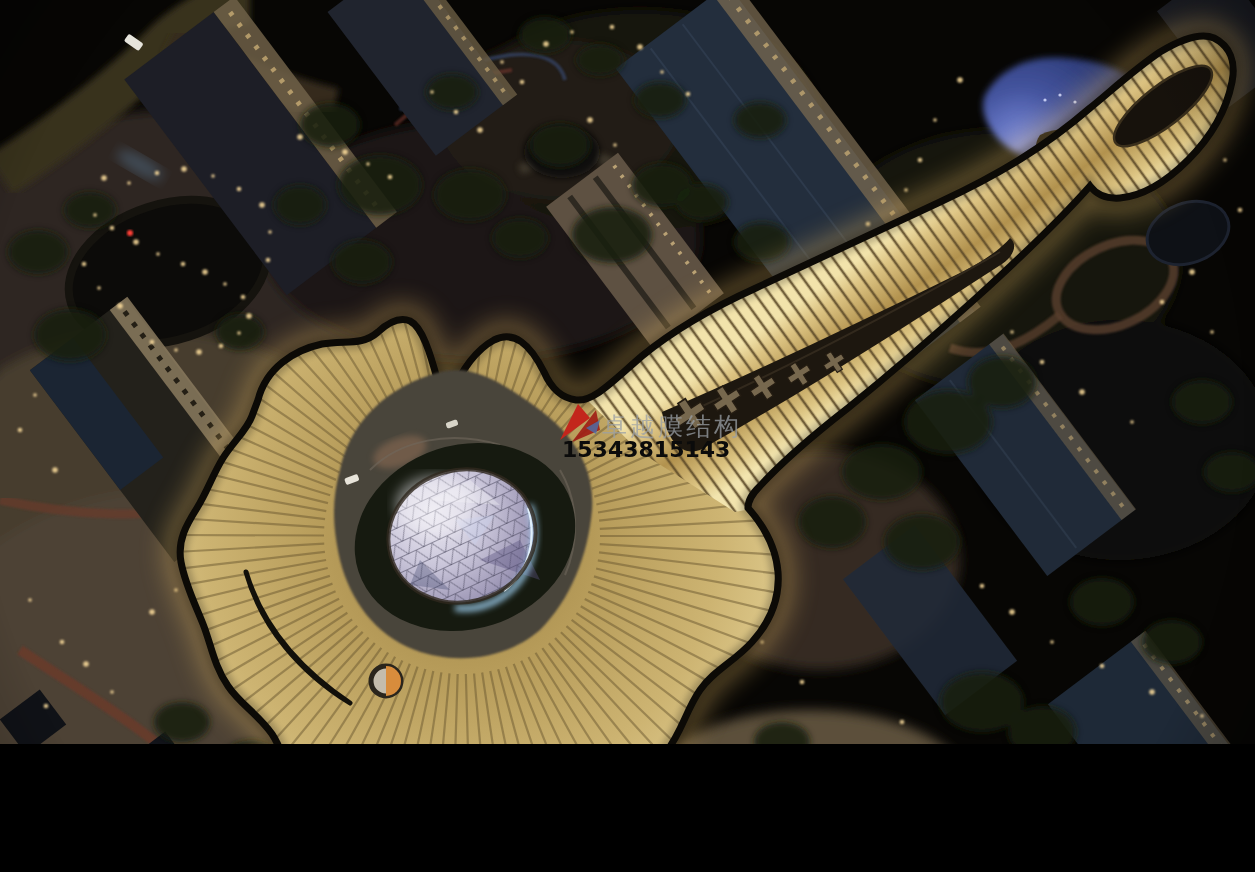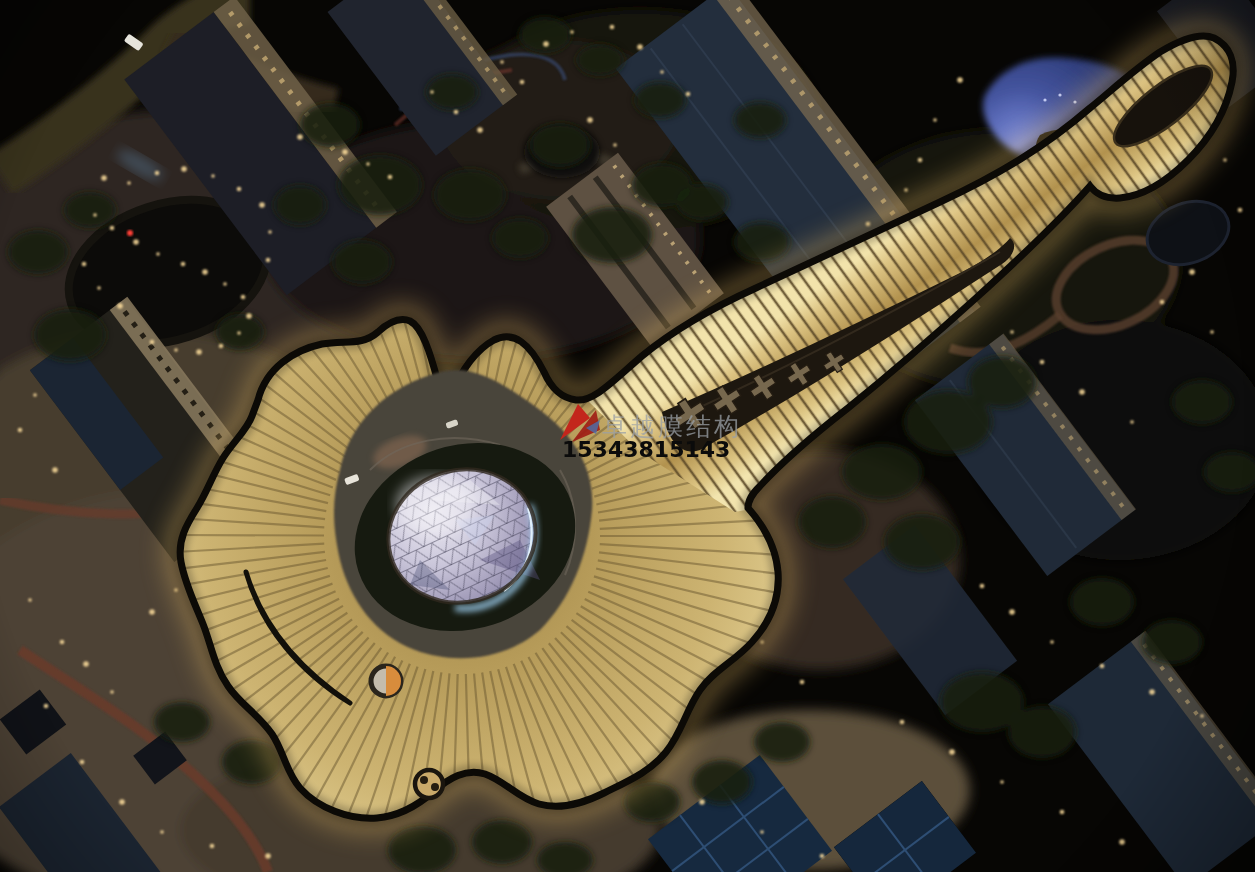--- a/index.html
+++ b/index.html
@@ -1,16 +1,16 @@
 <!DOCTYPE html>
 <html><head>
 <meta charset="utf-8">
 <style>
   html,body{margin:0;padding:0;background:#000;}
-  .stage{position:relative;width:1255px;height:872px;overflow:hidden;background:#a21caf;
+  .stage{position:relative;width:1255px;height:744px;overflow:hidden;background:#a21caf;
          font-family:"DejaVu Sans","Liberation Sans",sans-serif;}
   svg{display:block;}
   text{font-family:"DejaVu Sans","Liberation Sans",sans-serif;}
 </style>
 </head>
 <body>
 
 <div class="stage">
 <svg id="scene" width="1255" height="872" viewBox="0 0 1255 872" xmlns="http://www.w3.org/2000/svg">
   <defs>

